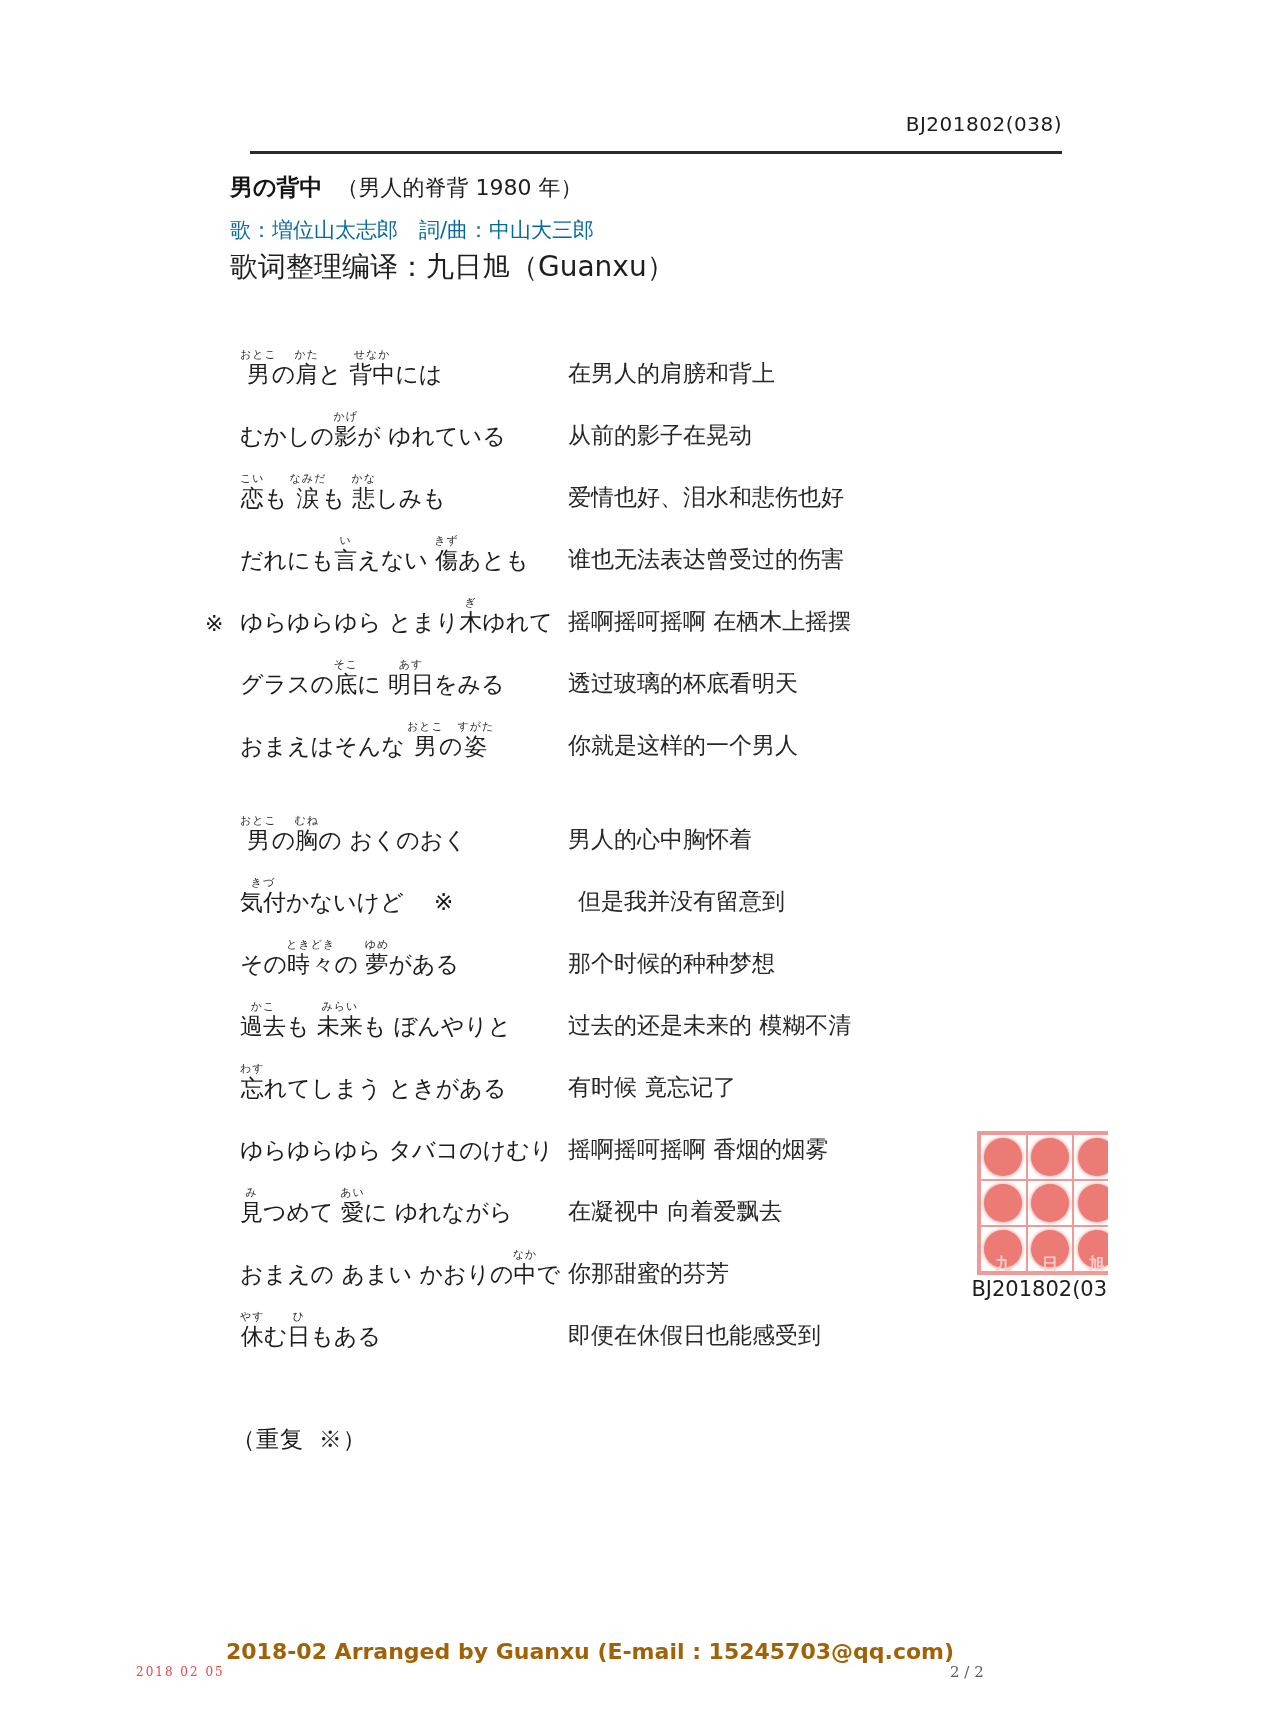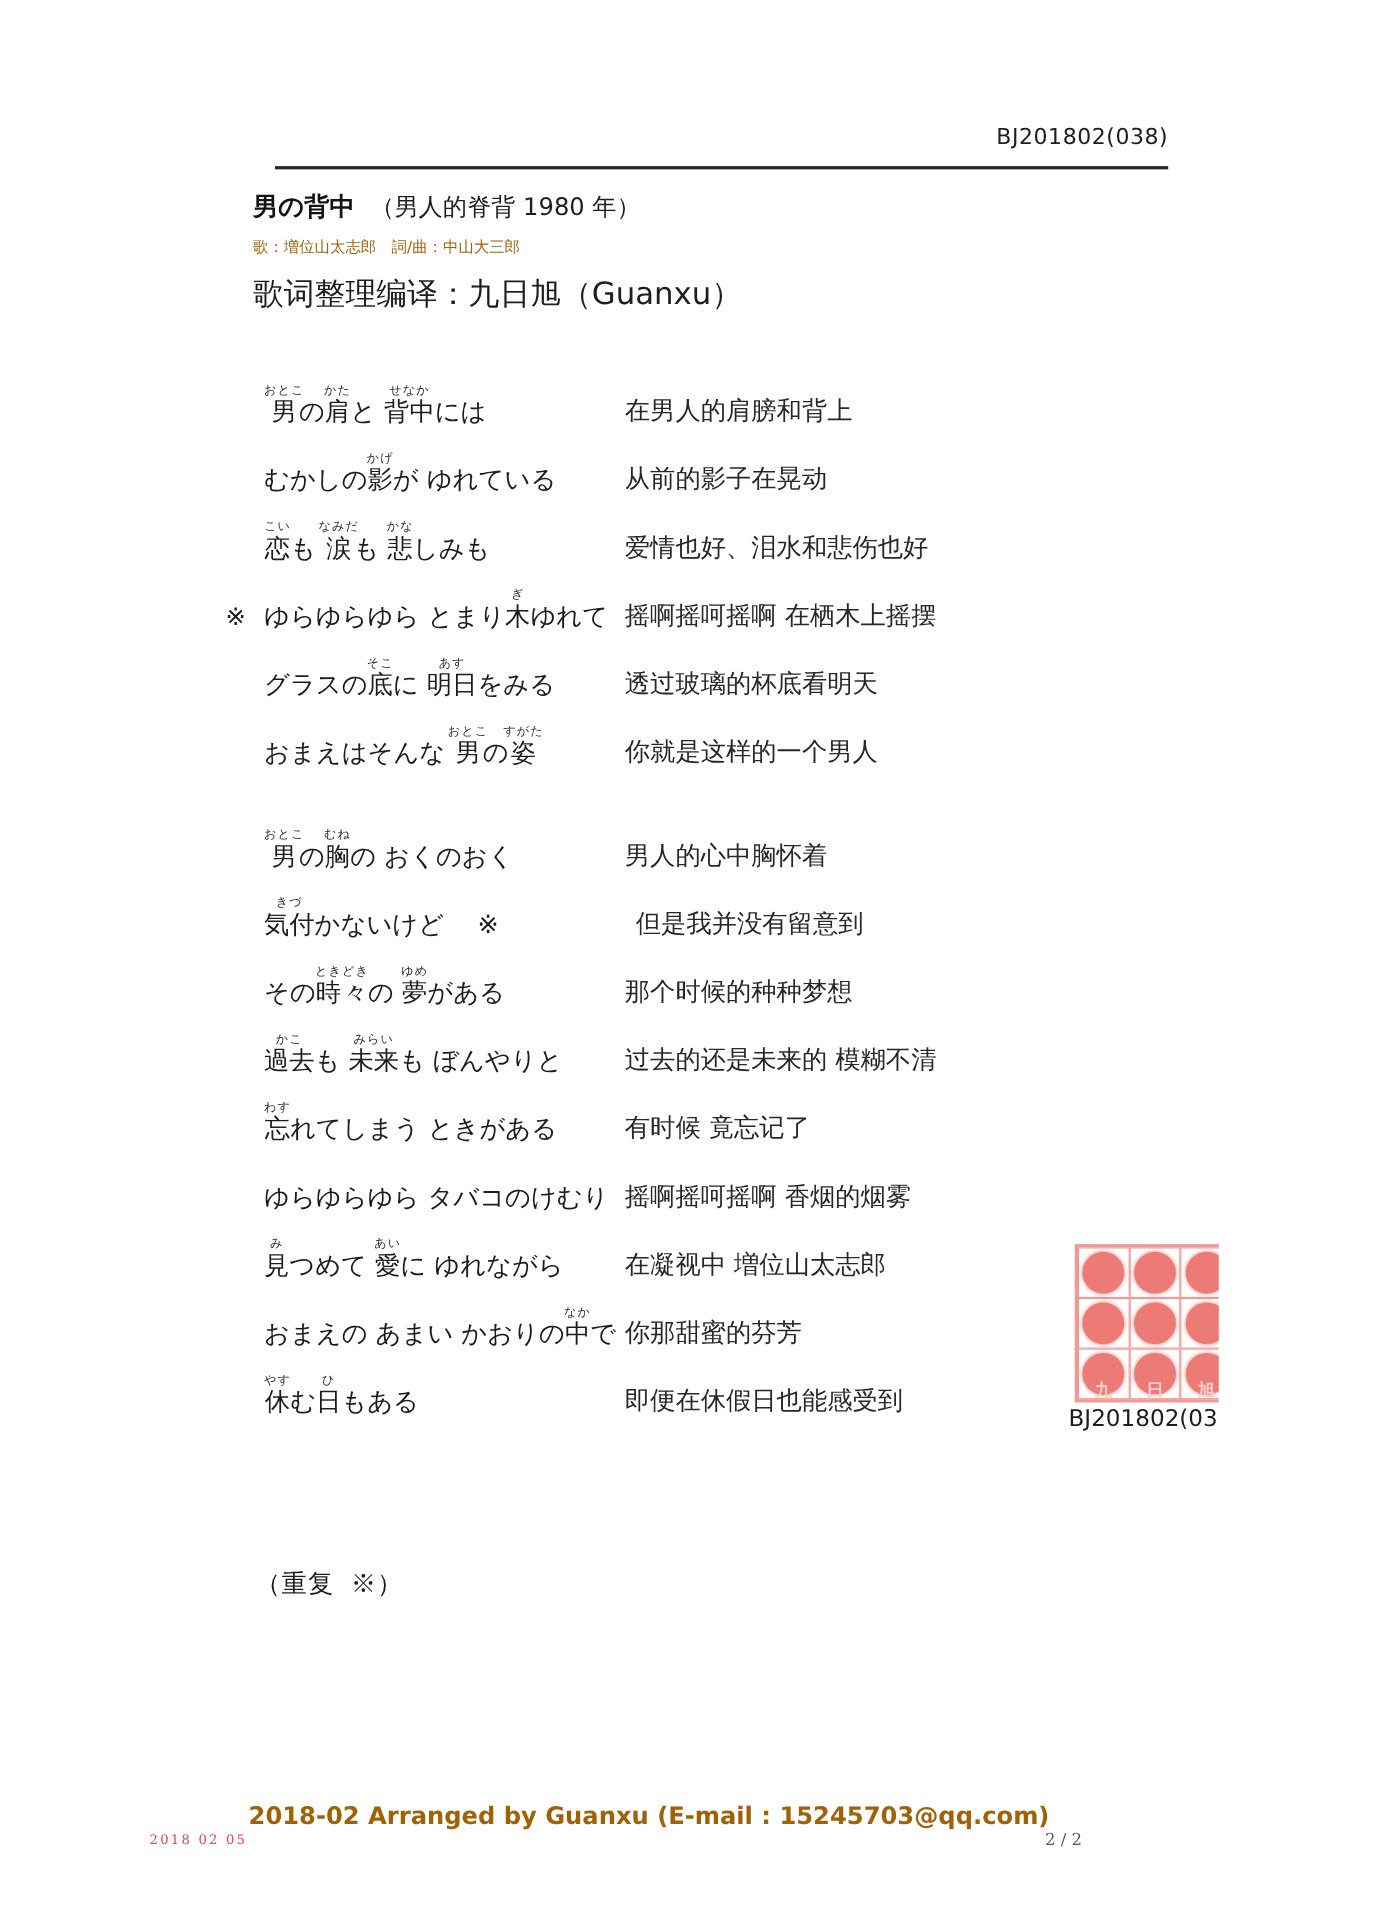--- a/index.html
+++ b/index.html
@@ -17,21 +17,21 @@
     text-align:right; font-size:20px; color:#1d1d1d;
     letter-spacing:0.5px;
   }
   .header-rule {
     position:absolute; top:151px; left:250px;
     width:812px; height:3px; background:#2a2a2a;
   }
   .title-line { position:absolute; top:172px; left:230px; font-size:23px; color:#141414; white-space:nowrap; }
   .title-main { font-weight:bold; }
   .title-sub  { font-weight:normal; margin-left:14px; font-size:22px; color:#1e1e1e; }
-  .credit-1 { position:absolute; top:216px; left:230px; font-size:14px; color:#a16207; white-space:nowrap;text-align:right; }
+  .credit-1 { position:absolute; top:216px; left:230px; font-size:21px; color:#0369a1; white-space:nowrap;text-align:right; }
   .credit-2 { position:absolute; top:248px; left:230px; font-size:28px; color:#1e1e1e; white-space:nowrap; }
 
   .lyrics { position:absolute; top:336px; left:205px; width:760px; }
   .lyric-row { position:relative; height:62px; }
   .lyric-row.stanza-break { margin-top:32px; }
   .lyric-marker {
     position:absolute; left:0; bottom:10px;
     font-size:22px; color:#1c1c1c;
   }
   .lyric-jp {
@@ -123,20 +123,25 @@
         <span class="lyric-marker"></span>
         <span class="lyric-jp">むかしの<ruby>影<rt>かげ</rt></ruby>が ゆれている</span>
         <span class="lyric-cn">从前的影子在晃动</span>
       </div>
       <div class="lyric-row">
         <span class="lyric-marker"></span>
         <span class="lyric-jp"><ruby>恋<rt>こい</rt></ruby>も <ruby>涙<rt>なみだ</rt></ruby>も <ruby>悲<rt>かな</rt></ruby>しみも</span>
         <span class="lyric-cn">爱情也好、泪水和悲伤也好</span>
       </div>
       <div class="lyric-row">
+        <span class="lyric-marker"></span>
+        <span class="lyric-jp">だれにも<ruby>言<rt>い</rt></ruby>えない <ruby>傷<rt>きず</rt></ruby>あとも</span>
+        <span class="lyric-cn">谁也无法表达曾受过的伤害</span>
+      </div>
+      <div class="lyric-row">
         <span class="lyric-marker">※</span>
         <span class="lyric-jp">ゆらゆらゆら とまり<ruby>木<rt>ぎ</rt></ruby>ゆれて</span>
         <span class="lyric-cn">摇啊摇呵摇啊 在栖木上摇摆</span>
       </div>
       <div class="lyric-row">
         <span class="lyric-marker"></span>
         <span class="lyric-jp">グラスの<ruby>底<rt>そこ</rt></ruby>に <ruby>明日<rt>あす</rt></ruby>をみる</span>
         <span class="lyric-cn">透过玻璃的杯底看明天</span>
       </div>
       <div class="lyric-row">
@@ -170,21 +175,21 @@
         <span class="lyric-cn">有时候 竟忘记了</span>
       </div>
       <div class="lyric-row">
         <span class="lyric-marker"></span>
         <span class="lyric-jp">ゆらゆらゆら タバコのけむり</span>
         <span class="lyric-cn">摇啊摇呵摇啊 香烟的烟雾</span>
       </div>
       <div class="lyric-row">
         <span class="lyric-marker"></span>
         <span class="lyric-jp"><ruby>見<rt>み</rt></ruby>つめて <ruby>愛<rt>あい</rt></ruby>に ゆれながら</span>
-        <span class="lyric-cn">在凝视中 増位山太志郎</span>
+        <span class="lyric-cn">在凝视中 向着爱飘去</span>
       </div>
       <div class="lyric-row">
         <span class="lyric-marker"></span>
         <span class="lyric-jp">おまえの あまい かおりの<ruby>中<rt>なか</rt></ruby>で</span>
         <span class="lyric-cn">你那甜蜜的芬芳</span>
       </div>
       <div class="lyric-row">
         <span class="lyric-marker"></span>
         <span class="lyric-jp"><ruby>休<rt>やす</rt></ruby>む<ruby>日<rt>ひ</rt></ruby>もある</span>
         <span class="lyric-cn">即便在休假日也能感受到</span>

